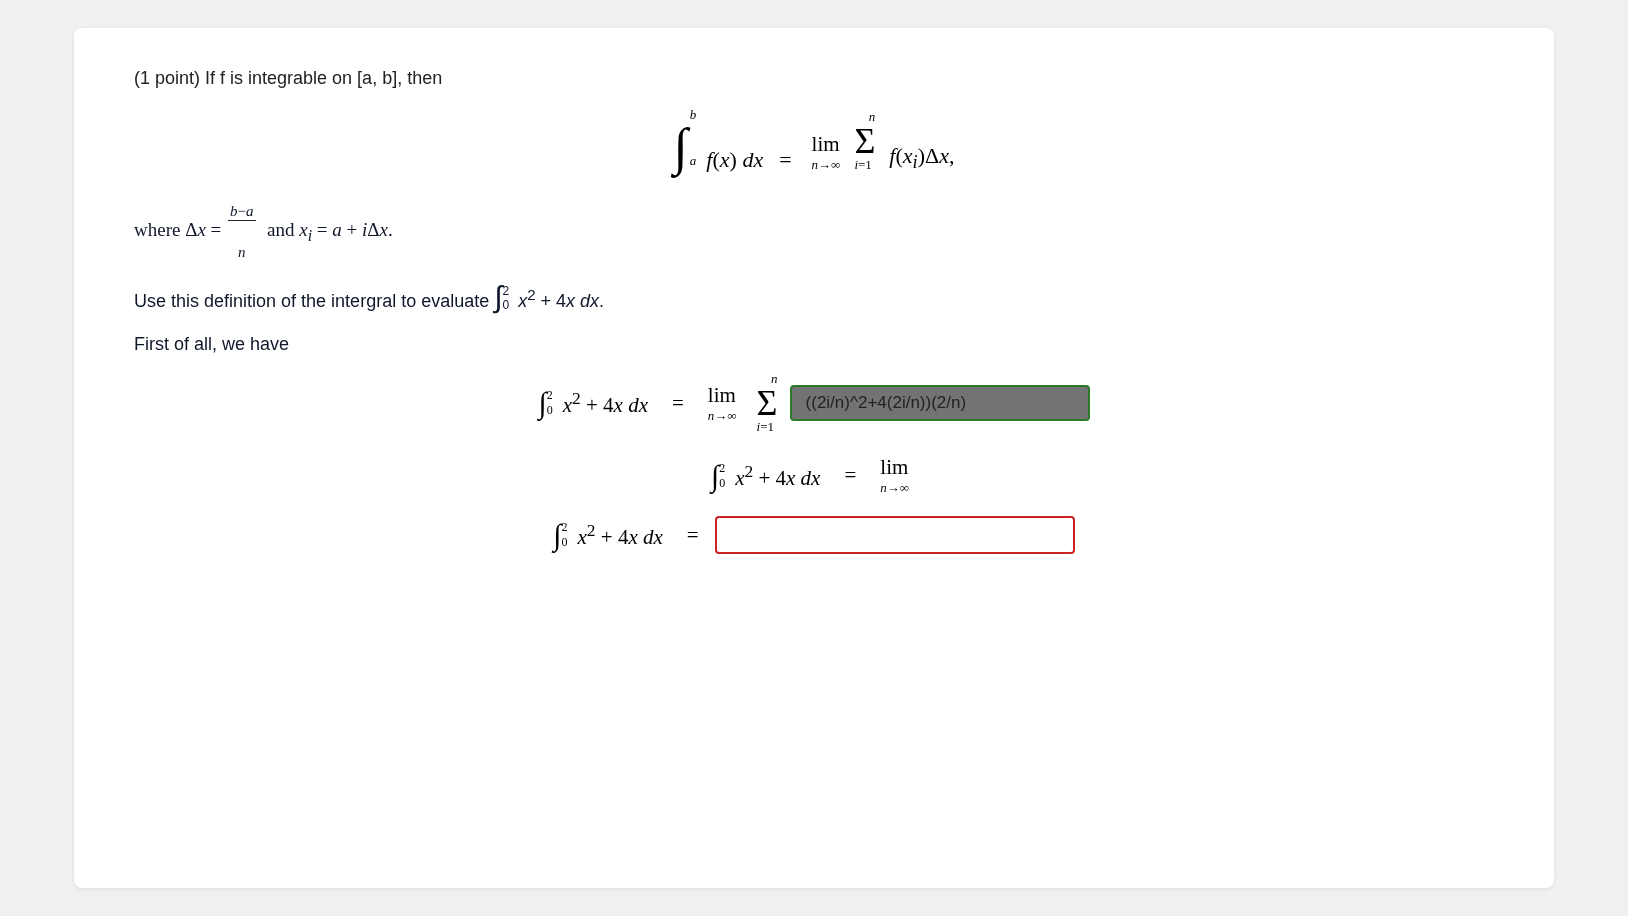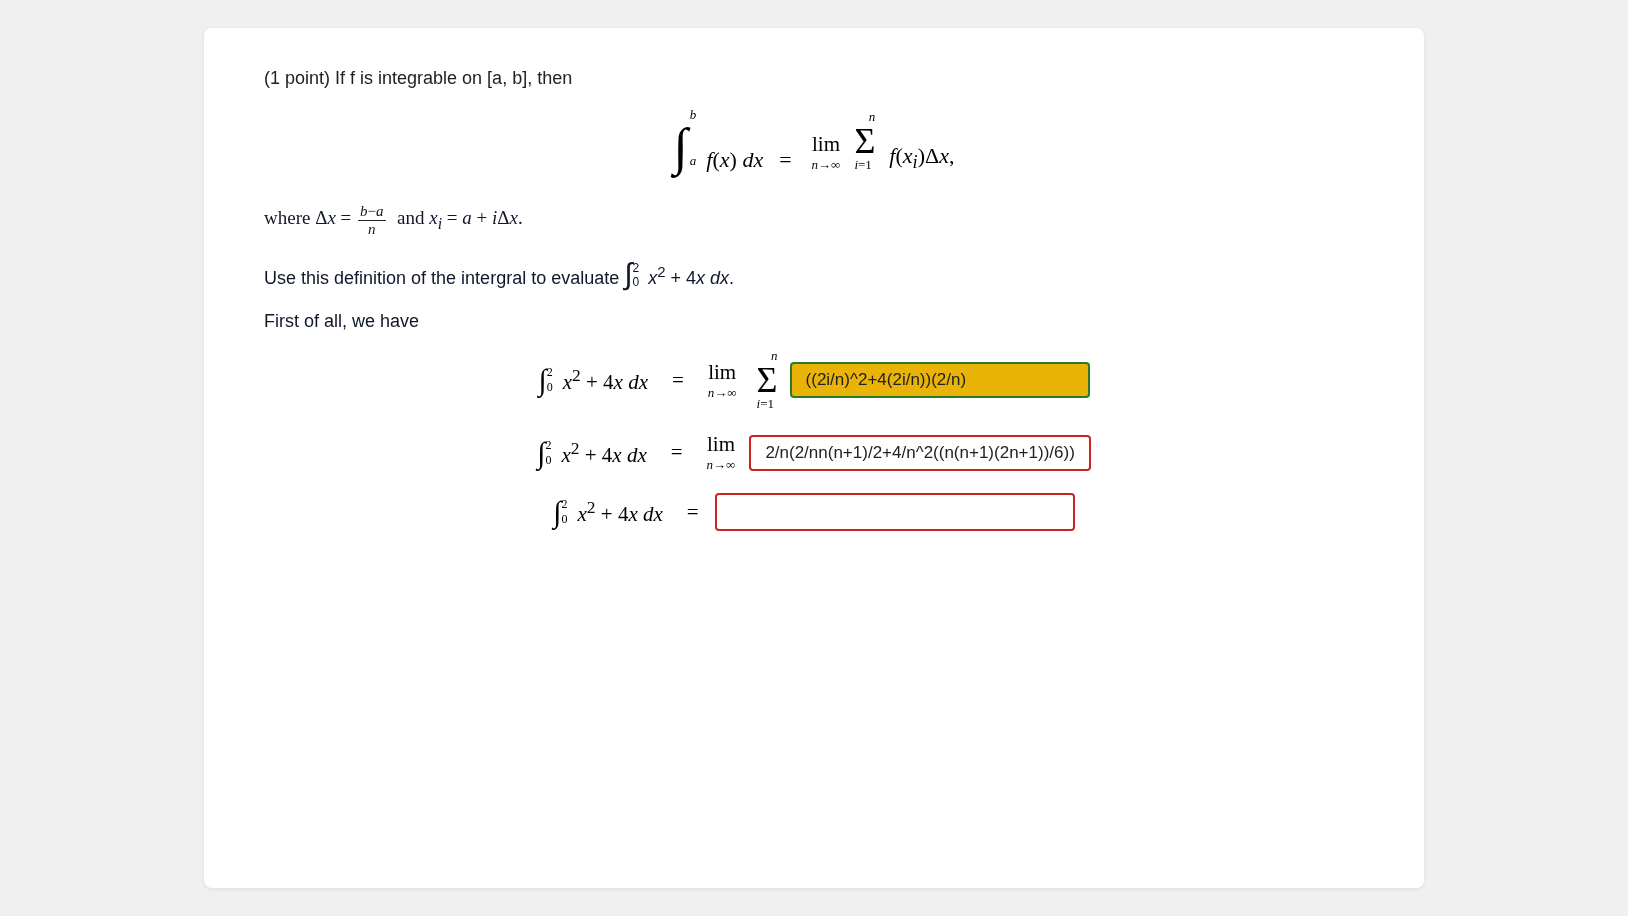--- a/index.html
+++ b/index.html
@@ -11,21 +11,21 @@
       justify-content: center;
       align-items: center;
       min-height: 916px;
       width: 1628px;
     }
 
     .card {
       background: #fff;
       border-radius: 8px;
       padding: 40px 60px;
-      width: 1220px;
+      width: 1480px;
       min-height: 860px;
       box-shadow: 0 1px 4px rgba(0,0,0,0.08);
     }
 
     .problem-header {
       font-family: Arial, sans-serif;
       font-size: 18px;
       margin-bottom: 10px;
       color: #222;
     }
@@ -70,21 +70,20 @@
 
     .integral-wrap {
       display: inline-flex;
       align-items: flex-end;
       margin-right: 6px;
     }
 
     .lim-block {
       display: inline-flex;
       flex-direction: column;
-      align-items: center;
       font-size: 20px;
       margin: 0 8px;
     }
 
     .lim-block .lim-word {
       font-size: 21px;
     }
 
     .lim-block .lim-sub {
       font-size: 13px;
@@ -115,20 +114,21 @@
     }
 
     .fraction {
       display: inline-flex;
       flex-direction: column;
       align-items: center;
       vertical-align: middle;
       font-size: 16px;
       line-height: 1.1;
       margin: 0 2px;
+      gap: 23px;
     }
 
     .fraction .numerator {
       border-bottom: 1.5px solid #222;
       padding: 0 2px;
       font-size: 15px;
     }
 
     .fraction .denominator {
       padding: 0 2px;
@@ -137,21 +137,21 @@
 
     .answer-box-green {
       border: 2px solid #2a7a2a;
       border-radius: 4px;
       padding: 6px 14px;
       min-width: 300px;
       font-size: 17px;
       font-family: Arial, sans-serif;
       display: inline-block;
       vertical-align: middle;
-      background: #eab308;
+      background: #737373;
       color: #222;
     }
 
     .answer-box-red {
       border: 2px solid #cc2222;
       border-radius: 4px;
       padding: 6px 14px;
       min-width: 300px;
       font-size: 17px;
       font-family: Arial, sans-serif;
@@ -298,21 +298,20 @@
         <span class="sub">0</span>
       </span>
     </span>
     <span style="margin-right:8px;"><i>x</i><sup>2</sup> + 4<i>x dx</i></span>
     <span style="margin:0 10px;">=</span>
     <span class="lim-block">
       <span class="lim-word">lim</span>
       <span class="lim-sub"><i>n</i>→∞</span>
     </span>
 
-    <span class="answer-box-red">2/n(2/nn(n+1)/2+4/n^2((n(n+1)(2n+1))/6))</span>
   </div>
 
 
   <div class="row-math">
     <span class="int-small">
       <span class="int-sym">∫</span>
       <span class="int-limits">
         <span class="sup">2</span>
         <span class="sub">0</span>
       </span>

